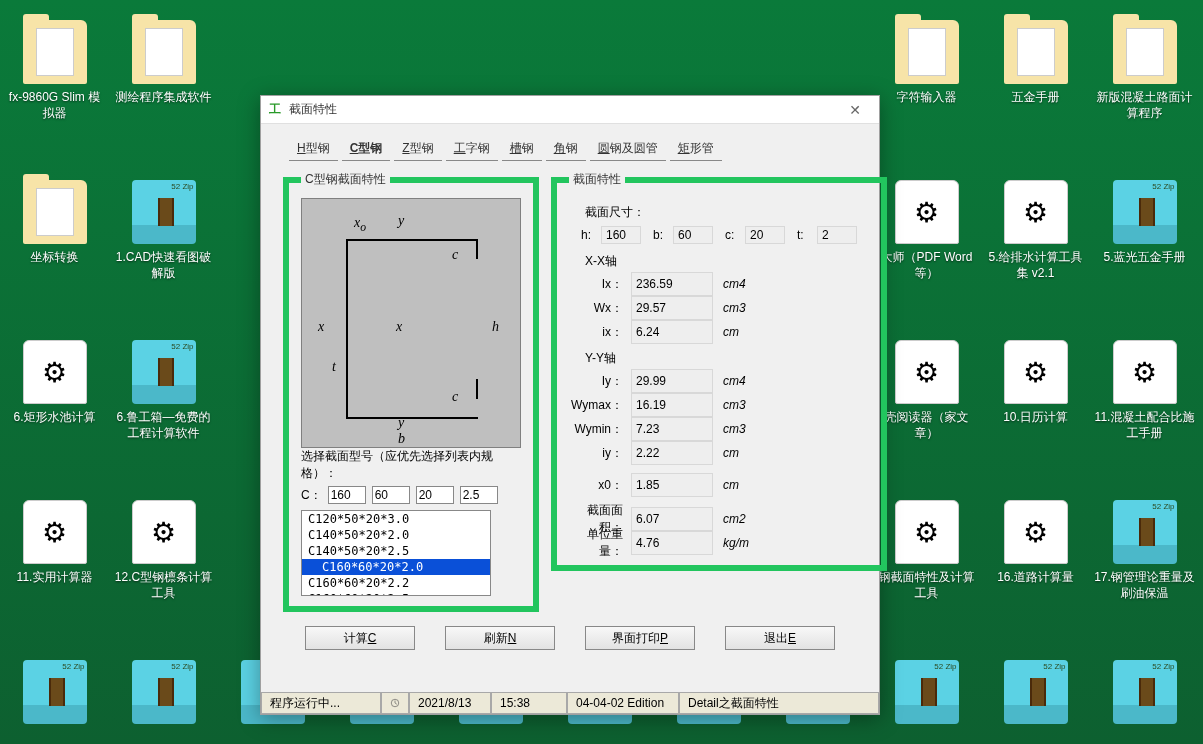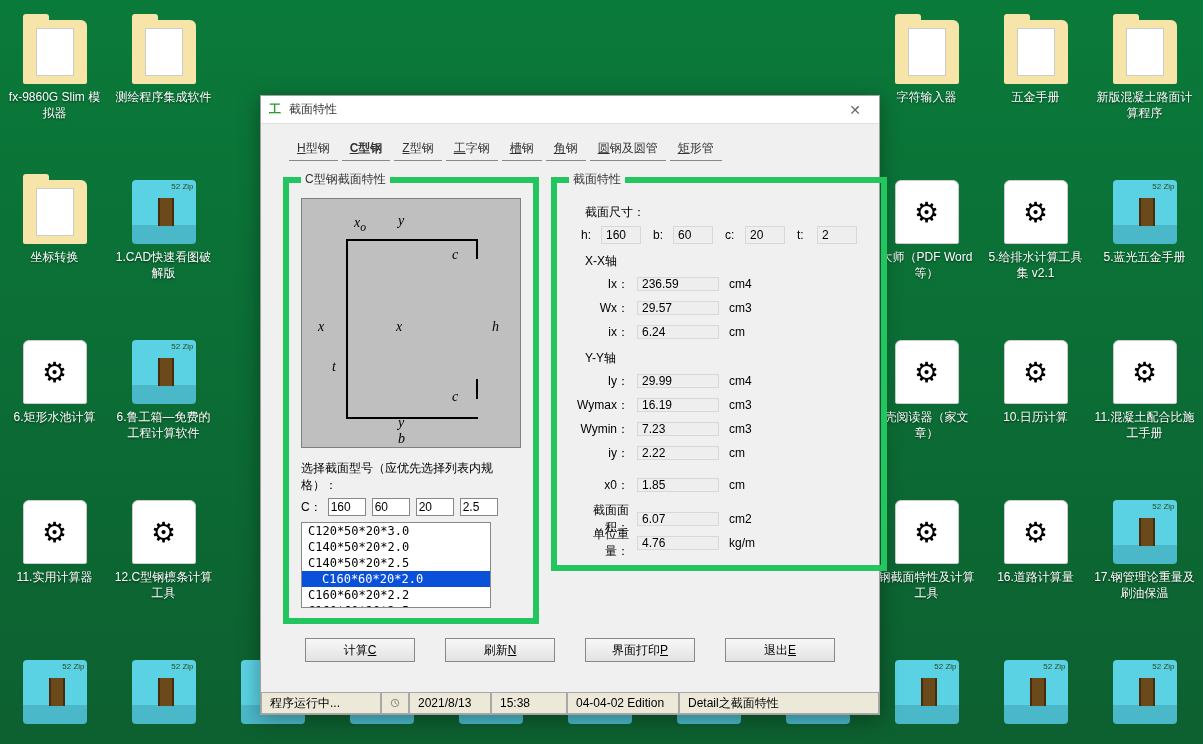--- a/index.html
+++ b/index.html
@@ -126,36 +126,36 @@
 .cshape{
   position:absolute;left:44px;top:40px;width:110px;height:180px;border:2px solid #000;border-right:none;
 }
 .cshape::before{content:"";position:absolute;right:-22px;top:-2px;width:22px;height:2px;background:#000;}
 .cshape::after{content:"";position:absolute;right:-22px;bottom:-2px;width:22px;height:2px;background:#000;}
 .lip1{position:absolute;right:-22px;top:-2px;width:2px;height:20px;background:#000;}
 .lip2{position:absolute;right:-22px;bottom:-2px;width:2px;height:20px;background:#000;transform:translateY(-100%);}
 .anno{position:absolute;font-style:italic;font-family:serif;font-size:14px;}
 
 
-.selector{margin-top:12px;}
+.selector{margin-top:0;}
 .selector-label{margin-bottom:4px;}
 .selinputs{display:flex;align-items:center;gap:6px;}
 .selinputs input{width:38px;height:18px;border:1px solid #888;background:#fff;font-size:12px;padding:0 2px;}
 .listbox{
   margin-top:6px;width:190px;height:86px;border:1px solid #888;background:#fff;overflow:hidden;
 }
 .listbox .opt{padding:1px 6px;font-family:monospace;font-size:12px;cursor:pointer;white-space:nowrap;}
 .listbox .opt.sel{background:#0a50d8;color:#fff;padding-left:20px;}
 
 
 .props fieldset{height:400px;}
 .prow{display:flex;align-items:center;height:24px;}
-.plabel{width:62px;text-align:right;padding-right:8px;margin-left:6px;}
-.pval{width:82px;height:14px;background:#eee;border:1px solid #d8d8d8;padding:0 4px;display:flex;align-items:center;}
-.punit{width:42px;padding-left:10px;}
+.plabel{width:62px;text-align:right;padding-right:8px;}
+.pval{width:82px;height:24px;background:#eee;border:1px solid #d8d8d8;padding:0 4px;display:flex;align-items:center;}
+.punit{width:42px;padding-left:10px;font-style:italic;}
 .pgroup{margin:6px 0 2px 16px;}
 .pdims{display:flex;align-items:center;gap:0;height:24px;margin-left:12px;}
 .pdims span.l{width:20px;}
 .pdims .v{width:40px;height:18px;background:#eee;border:1px solid #d8d8d8;padding:0 4px;display:flex;align-items:center;margin-right:12px;}
 
 
 .btnrow{display:flex;gap:30px;justify-content:center;padding:4px 0 2px;}
 .btn{
   width:110px;height:24px;border:1px solid #888;background:linear-gradient(#f8f8f8,#e2e2e2);cursor:pointer;
   display:flex;align-items:center;justify-content:center;font-size:12px;

